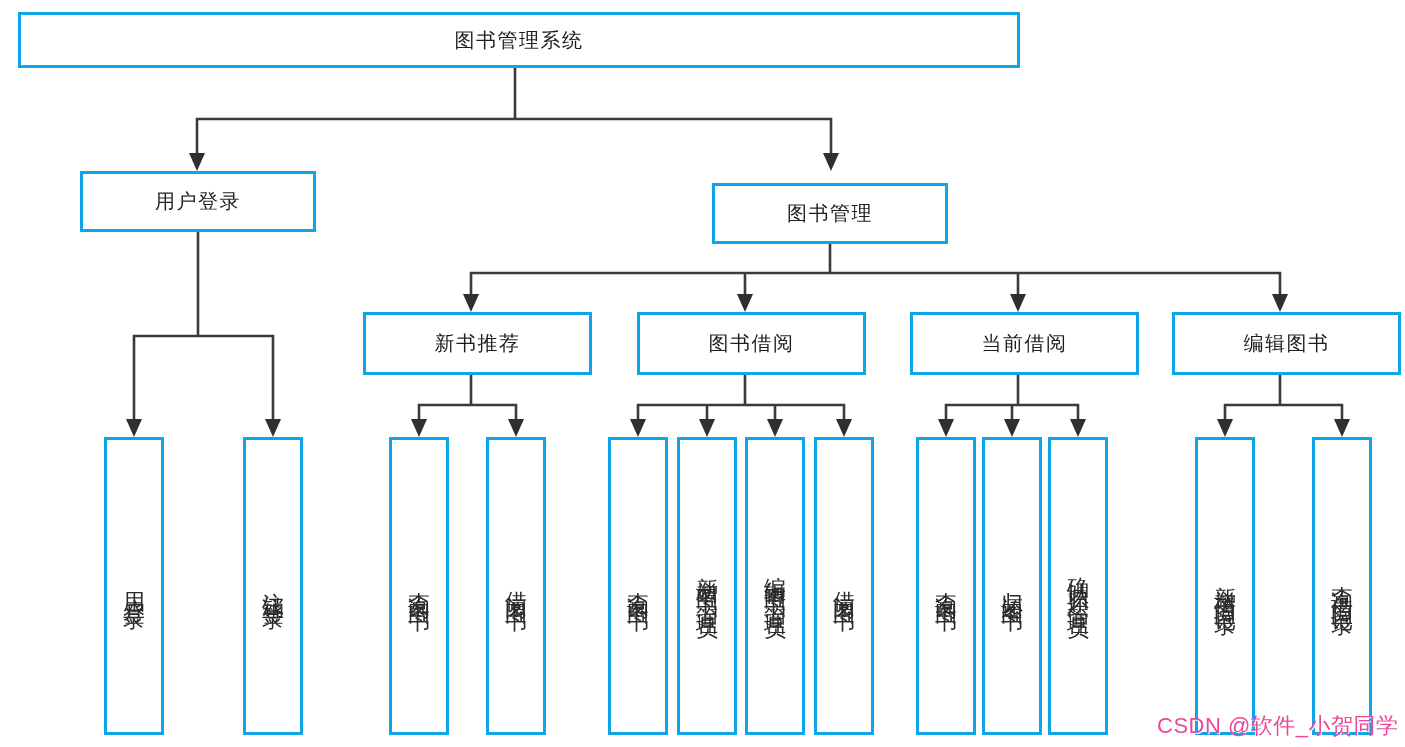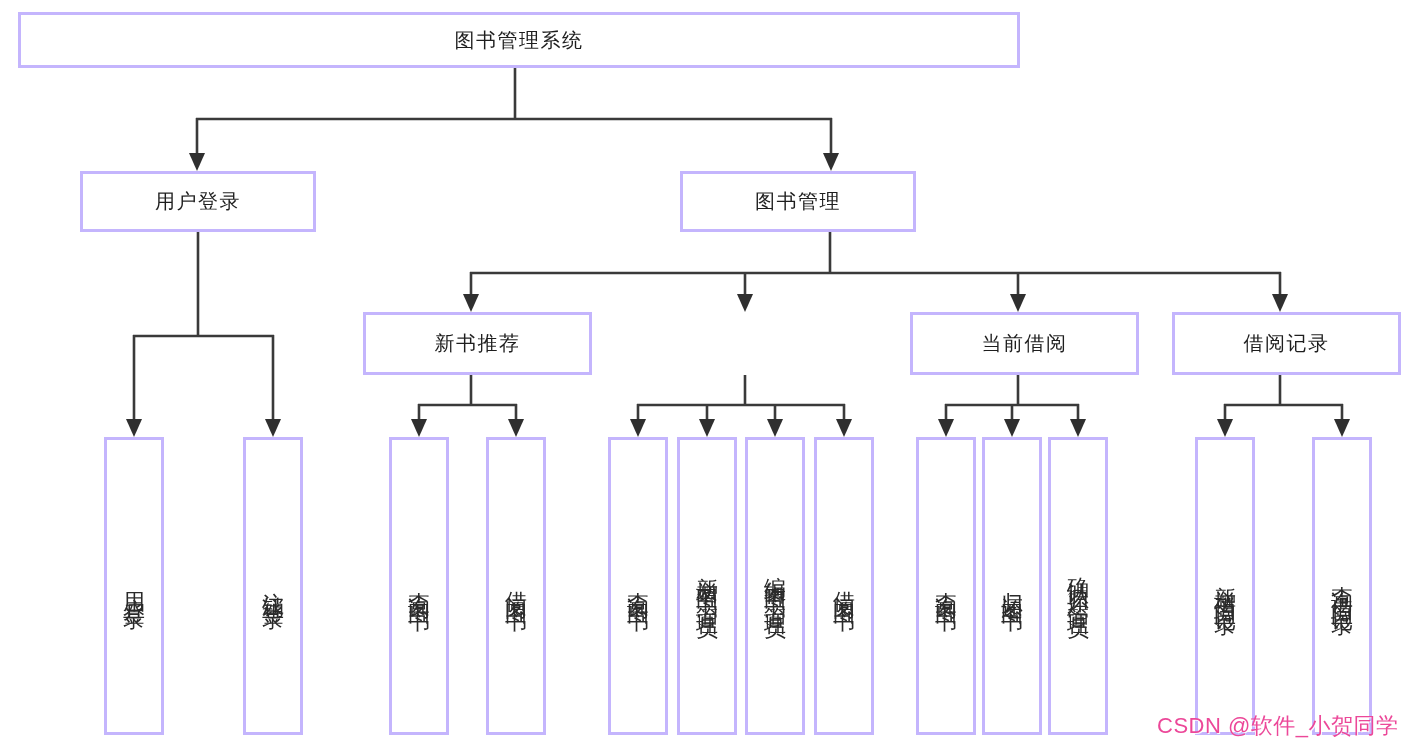--- a/index.html
+++ b/index.html
@@ -20,21 +20,21 @@
     left: 0;
     top: 0;
     width: 1405px;
     height: 747px;
     pointer-events: none;
   }
   .box {
     position: absolute;
     box-sizing: border-box;
     background: #ffffff;
-    border: 3px solid #c4b5fd;
+    border: 3px solid #0ea5e9;
     display: flex;
     align-items: center;
     justify-content: center;
     color: #1e1e1e;
   }
   .box .hlabel {
     font-size: 20px;
     letter-spacing: 1.5px;
     white-space: nowrap;
   }
@@ -130,32 +130,35 @@
     </g>
   </svg>
 
   <div class="box" style="left:18px; top:12px; width:1002px; height:56px;">
     <span class="hlabel">图书管理系统</span>
   </div>
 
   <div class="box lvl2" style="left:80px;">
     <span class="hlabel">用户登录</span>
   </div>
-  <div class="box lvl2" style="left:680px;">
+  <div class="box lvl2" style="left:712px;margin-top:12px;">
     <span class="hlabel">图书管理</span>
   </div>
 
   <div class="box lvl3" style="left:363px;">
     <span class="hlabel">新书推荐</span>
   </div>
+  <div class="box lvl3" style="left:637px;">
+    <span class="hlabel">图书借阅</span>
+  </div>
   <div class="box lvl3" style="left:910px;">
     <span class="hlabel">当前借阅</span>
   </div>
   <div class="box lvl3" style="left:1172px;">
-    <span class="hlabel">借阅记录</span>
+    <span class="hlabel">编辑图书</span>
   </div>
 
   <div class="box leaf" style="left:104px;">
     <span class="vlabel">用户登录</span>
   </div>
   <div class="box leaf" style="left:243px;">
     <span class="vlabel">注销登录</span>
   </div>
 
   <div class="box leaf" style="left:389px;">

